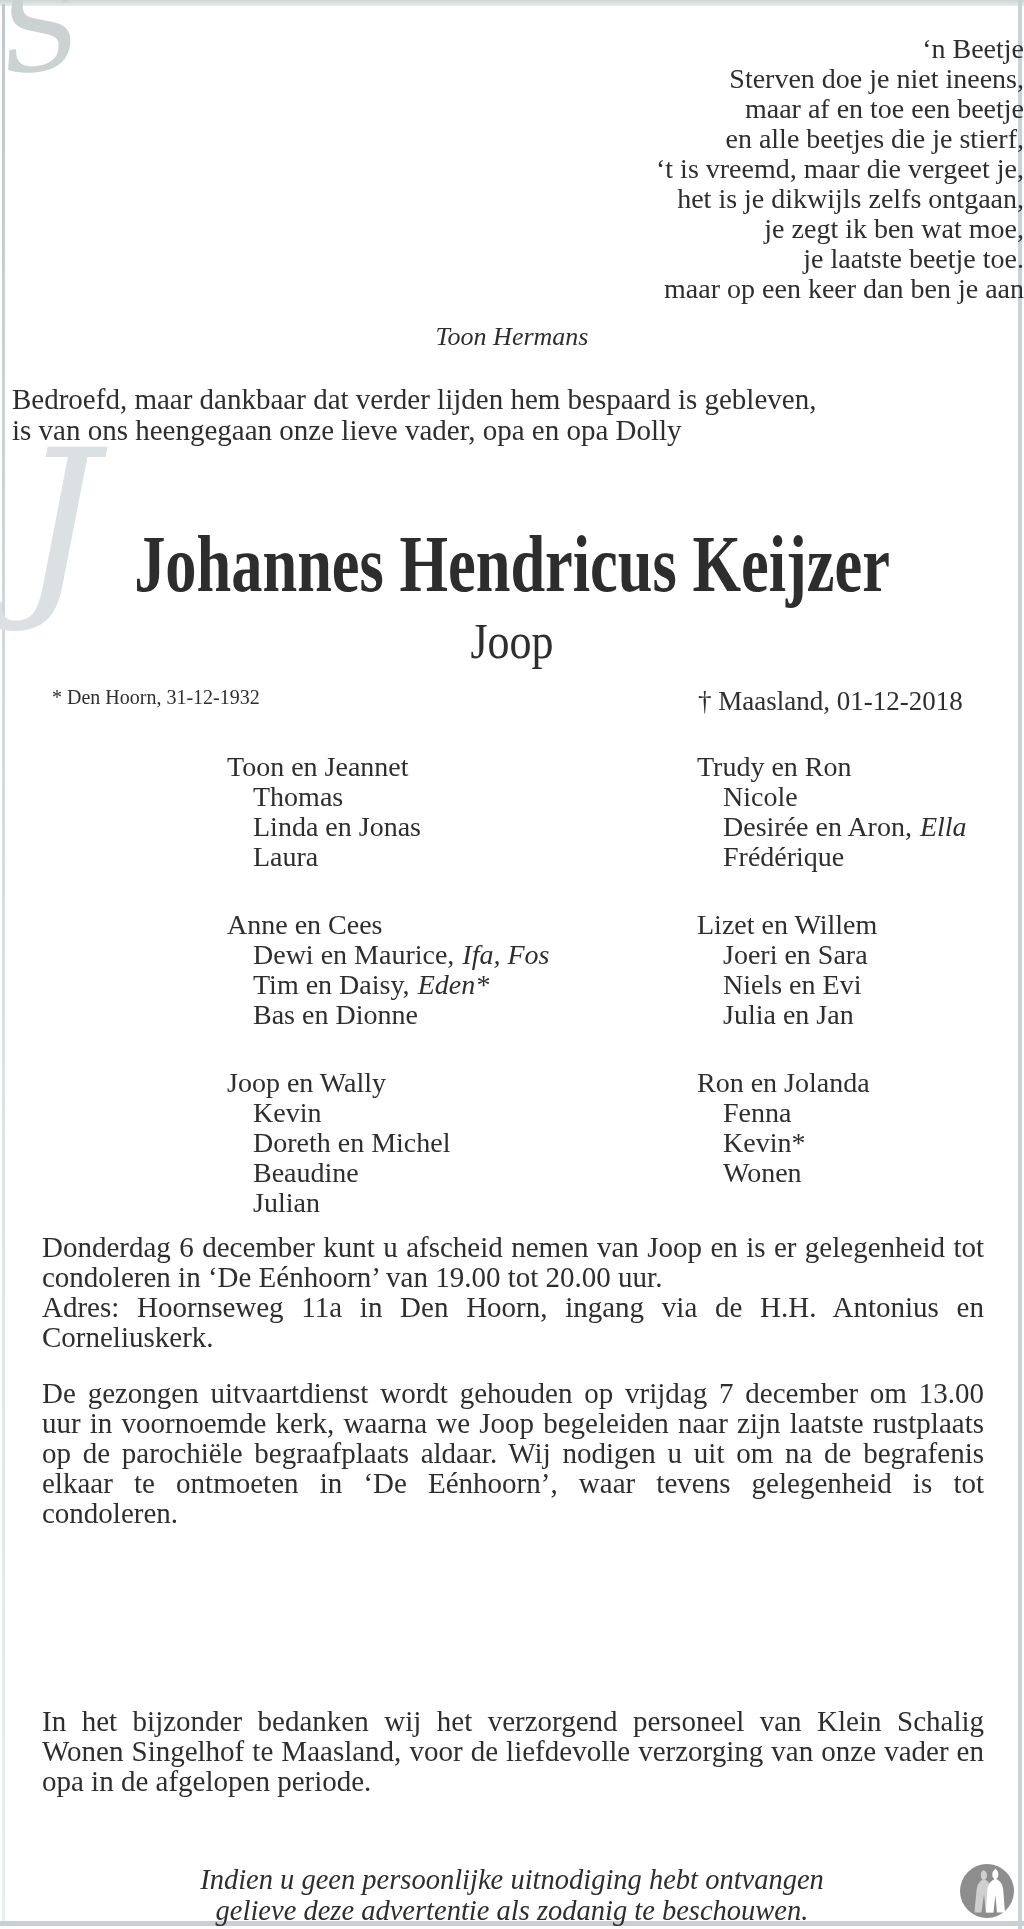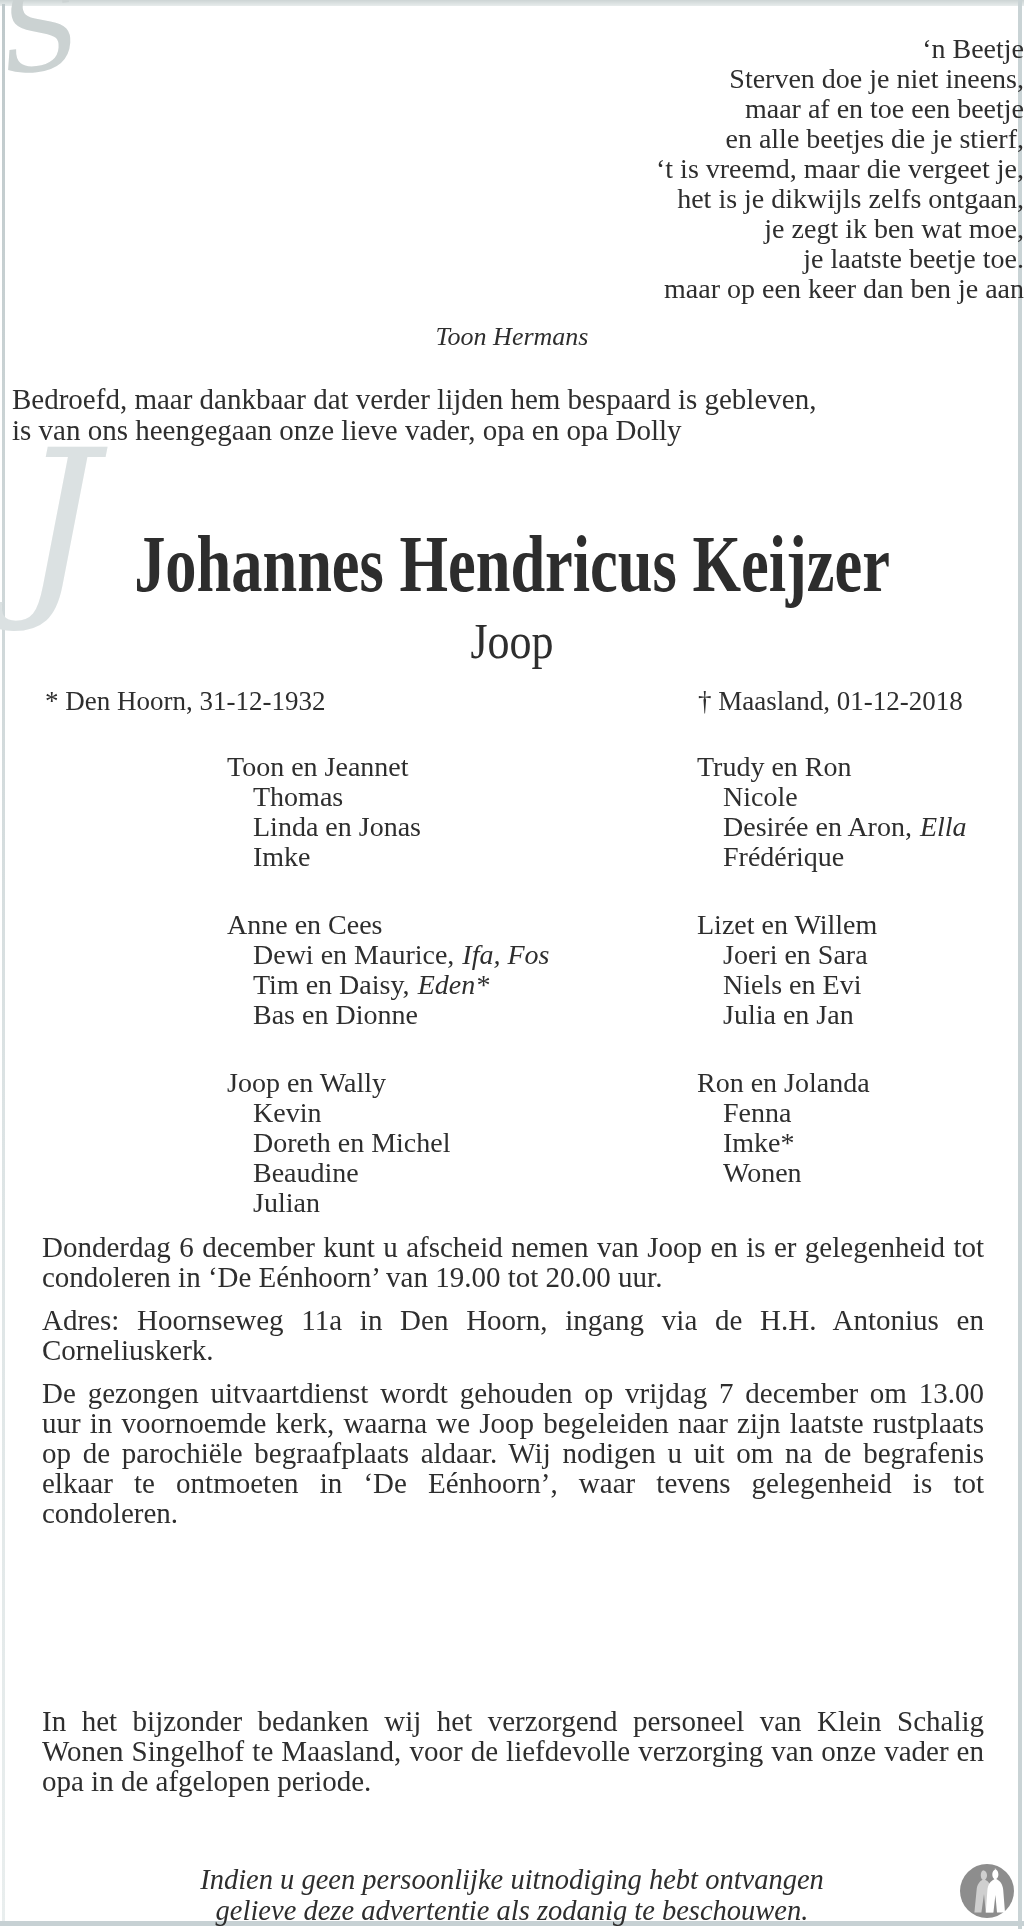--- a/index.html
+++ b/index.html
@@ -26,33 +26,33 @@
     font-size:28px;line-height:30px;}
   .poem-author{position:absolute;top:322px;left:0;width:100%;text-align:center;
     font-style:italic;font-size:26px;}
   .announcement{position:absolute;top:384px;left:12px;width:100%;text-align:left;
     font-size:29px;line-height:31px;}
   .name{position:absolute;top:524px;left:0;width:100%;margin:0;text-align:center;
     font-size:80px;line-height:80px;font-weight:bold;color:#2d2d2d;
     transform:scaleX(0.78);transform-origin:50% 50%;z-index:2;white-space:nowrap;}
   .nickname{position:absolute;top:616px;left:0;width:100%;text-align:center;
     font-size:50px;line-height:50px;transform:scaleX(0.88);transform-origin:50% 50%;}
-  .birth{position:absolute;left:45px;top:686px;font-size:27px;text-align:right;}
+  .birth{position:absolute;left:52px;top:686px;font-size:20px;text-align:right;}
   .death{position:absolute;left:698px;top:686px;font-size:27px;}
   .family-col{position:absolute;top:752px;font-size:28px;line-height:30px;}
   .family-left{left:227px;}
   .family-right{left:697px;}
   .fam-group{margin:0 0 38px 0;}
   .fam-member{padding-left:26px;}
   .nt{font-style:italic;margin-left:8px;}
   .nt:empty{display:none;}
   .body-text{position:absolute;left:42px;width:942px;margin:0;
     font-size:29px;line-height:30px;text-align:justify;}
   .para-visitation{top:1232px;}
-  .para-address{top:1292px;margin-top:13px;}
+  .para-address{top:1292px;}
   .para-funeral{top:1378px;}
   .correspondence{position:absolute;left:42px;top:1558px;font-size:29px;line-height:30px;}
   .para-thanks{top:1706px;}
   .closing{position:absolute;top:1836px;left:0;width:100%;text-align:center;
     font-style:italic;font-size:28.5px;line-height:31px;margin-top:28px;}
   .logo{position:absolute;left:957px;top:1861px;width:60px;height:60px;}
 </style>
 </head>
 <body>
 
@@ -88,21 +88,21 @@
   <div class="nickname">Joop</div>
 
   <div class="birth">* Den Hoorn, 31-12-1932</div>
   <div class="death">† Maasland, 01-12-2018</div>
 
   <div class="family-col family-left">
     <div class="fam-group">
       <div class="fam-head">Toon en Jeannet</div>
       <div class="fam-member"><span>Thomas</span></div>
       <div class="fam-member"><span>Linda en Jonas</span></div>
-      <div class="fam-member"><span>Imke</span></div>
+      <div class="fam-member"><span>Laura</span></div>
     </div>
     <div class="fam-group">
       <div class="fam-head">Anne en Cees</div>
       <div class="fam-member"><span>Dewi en Maurice,</span><i class="nt">Ifa, Fos</i></div>
       <div class="fam-member"><span>Tim en Daisy,</span><i class="nt">Eden*</i></div>
       <div class="fam-member"><span>Bas en Dionne</span></div>
     </div>
     <div class="fam-group">
       <div class="fam-head">Joop en Wally</div>
       <div class="fam-member"><span>Kevin</span></div>
@@ -121,21 +121,21 @@
     </div>
     <div class="fam-group">
       <div class="fam-head">Lizet en Willem</div>
       <div class="fam-member"><span>Joeri en Sara</span></div>
       <div class="fam-member"><span>Niels en Evi</span></div>
       <div class="fam-member"><span>Julia en Jan</span></div>
     </div>
     <div class="fam-group">
       <div class="fam-head">Ron en Jolanda</div>
       <div class="fam-member"><span>Fenna</span></div>
-      <div class="fam-member"><span>Imke*</span></div>
+      <div class="fam-member"><span>Kevin*</span></div>
       <div class="fam-member"><span>Wonen</span></div>
     </div>
   </div>
 
   <p class="body-text para-visitation">Donderdag 6 december kunt u afscheid nemen van Joop en is er gelegenheid tot condoleren in ‘De Eénhoorn’ van 19.00 tot 20.00 uur.</p>
   <p class="body-text para-address">Adres: Hoornseweg 11a in Den Hoorn, ingang via de H.H. Antonius en Corneliuskerk.</p>
   <p class="body-text para-funeral">De gezongen uitvaartdienst wordt gehouden op vrijdag 7 december om 13.00 uur in voornoemde kerk, waarna we Joop begeleiden naar zijn laatste rustplaats op de parochiële begraafplaats aldaar. Wij nodigen u uit om na de begrafenis elkaar te ontmoeten in ‘De Eénhoorn’, waar tevens gelegenheid is tot condoleren.</p>
 
 
   <p class="body-text para-thanks">In het bijzonder bedanken wij het verzorgend personeel van Klein Schalig Wonen Singelhof te Maasland, voor de liefdevolle verzorging van onze vader en opa in de afgelopen periode.</p>

